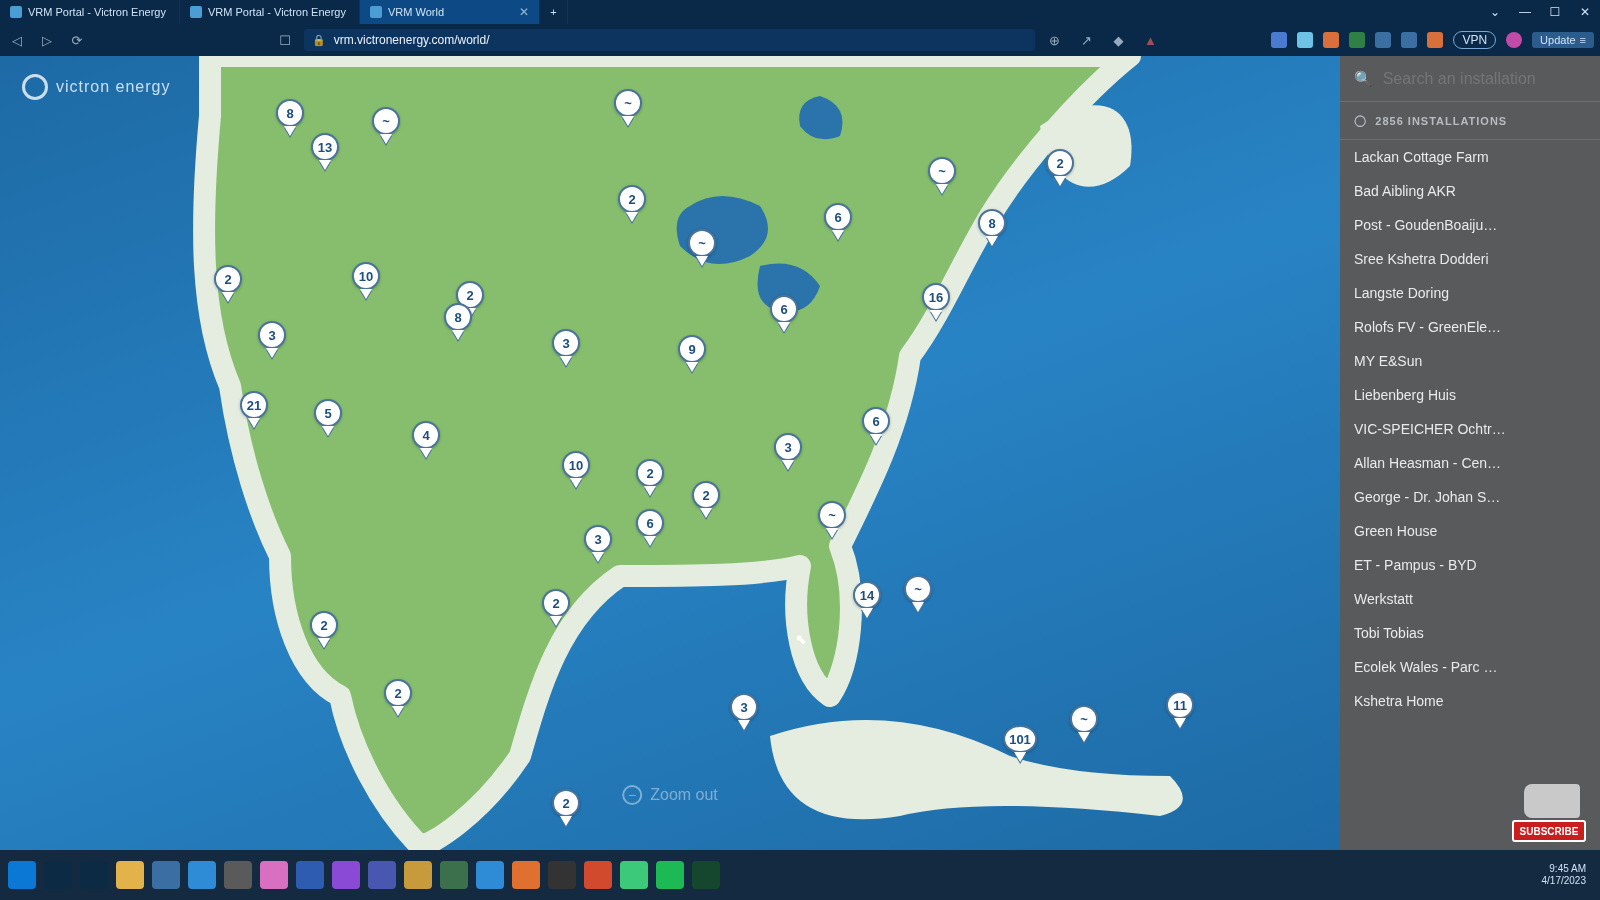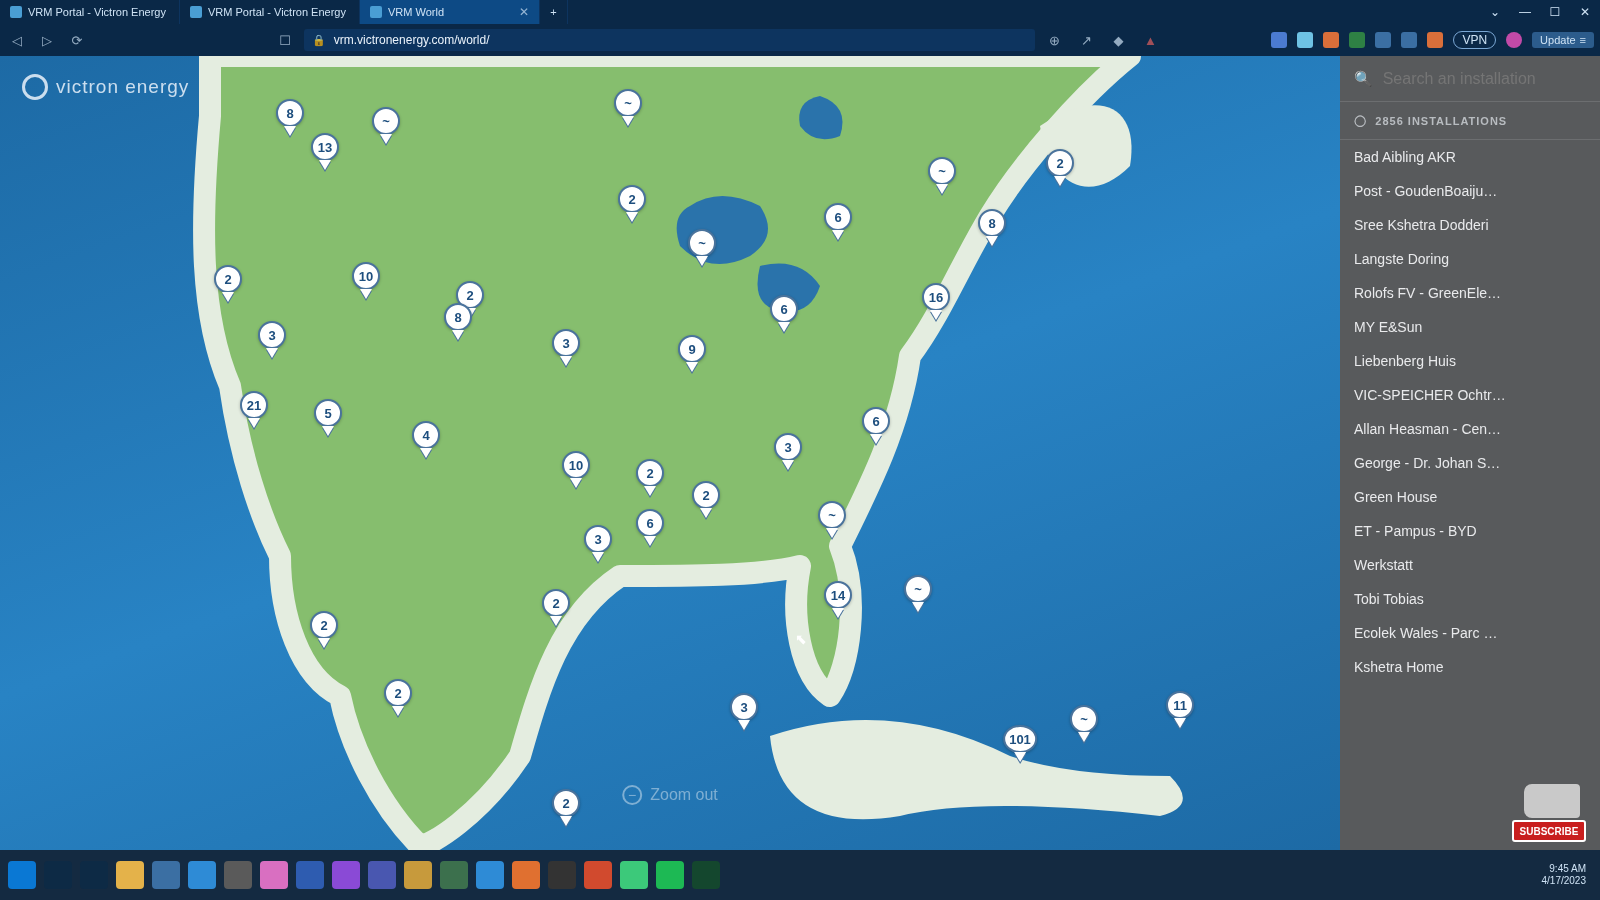--- a/index.html
+++ b/index.html
@@ -21,21 +21,21 @@
 .ext-row { display:flex; align-items:center; gap:10px; }
 .ext-ic { width:16px; height:16px; border-radius:3px; background:#3b6fa3; }
 .vpn-pill { padding:1px 8px; border:1px solid #7aa7d4; border-radius:10px; font-size:12px; color:#cfe3f5; }
 .upd-pill { padding:2px 8px; background:#2c5c8c; border-radius:3px; font-size:11px; color:#cfe3f5; display:flex; align-items:center; gap:4px; }
 
 
 .content { height:794px; display:flex; }
 
 .map { flex:1; position:relative; background:linear-gradient(160deg,#1d6aa5 0%,#2883c4 50%,#1d6aa5 100%); overflow:hidden; }
 .map svg.land { position:absolute; top:0; left:0; width:100%; height:100%; }
-.logo { position:absolute; top:18px; left:22px; color:#eaf2fb; font-size:19px; letter-spacing:1px; display:flex; align-items:center; gap:8px; opacity:.85; }
+.logo { position:absolute; top:18px; left:22px; color:#eaf2fb; font-size:16px; letter-spacing:1px; display:flex; align-items:center; gap:8px; opacity:.85; }
 .logo .sun { width:26px; height:26px; border:3px solid #eaf2fb; border-radius:50%; }
 .map-pin { position:absolute; transform:translate(-50%,-100%); cursor:pointer; }
 .pin-head { min-width:28px; height:28px; padding:0 4px; background:#fff; border:2px solid #4a739c; border-radius:50%; color:#1d4e7e; font-weight:bold; font-size:13px; display:flex; align-items:center; justify-content:center; box-shadow:0 1px 3px rgba(0,0,0,.25); }
 .pin-tail { width:0; height:0; border-left:6px solid transparent; border-right:6px solid transparent; border-top:10px solid #fff; margin:-1px auto 0; filter:drop-shadow(0 2px 0 #4a739c); }
 .cursor-arrow { position:absolute; left:795px; top:575px; font-size:14px; color:#fff; }
 .zoom-out { position:absolute; left:50%; bottom:45px; transform:translateX(-50%); color:#bcd5e8; font-size:16px; display:flex; align-items:center; gap:8px; opacity:.6; }
 .zoom-out .minus { width:20px; height:20px; border:2px solid #bcd5e8; border-radius:50%; display:flex; align-items:center; justify-content:center; font-size:14px; }
 
 
 .side { width:260px; background:#585a5c; color:#e5e5e5; display:flex; flex-direction:column; }
@@ -261,21 +261,21 @@
           <div class="pin-tail"></div>
         </div>
         <div class="map-pin" style="left: 556px; top: 570px;">
           <div class="pin-head">2</div>
           <div class="pin-tail"></div>
         </div>
         <div class="map-pin" style="left: 918px; top: 556px;">
           <div class="pin-head">~</div>
           <div class="pin-tail"></div>
         </div>
-        <div class="map-pin" style="left: 838px; top: 562px;">
+        <div class="map-pin" style="left: 867px; top: 562px;">
           <div class="pin-head">14</div>
           <div class="pin-tail"></div>
         </div>
         <div class="map-pin" style="left: 324px; top: 592px;">
           <div class="pin-head">2</div>
           <div class="pin-tail"></div>
         </div>
         <div class="map-pin" style="left: 398px; top: 660px;">
           <div class="pin-head">2</div>
           <div class="pin-tail"></div>
@@ -313,20 +313,21 @@
   <div class="side">
     <div class="side-search">
       <span>🔍</span>
       <input placeholder="Search an installation" style="">
     </div>
     <div class="inst-hdr">
       <span>◯</span>
       <span>2856 INSTALLATIONS</span>
     </div>
     <div class="inst-list" id="inst-list">
+        <div>Lackan Cottage Farm</div>
         <div>Bad Aibling AKR</div>
         <div>Post - GoudenBoaiju…</div>
         <div>Sree Kshetra Dodderi</div>
         <div>Langste Doring</div>
         <div>Rolofs FV - GreenEle…</div>
         <div>MY E&amp;Sun</div>
         <div>Liebenberg Huis</div>
         <div>VIC-SPEICHER Ochtr…</div>
         <div>Allan Heasman - Cen…</div>
         <div>George - Dr. Johan S…</div>

